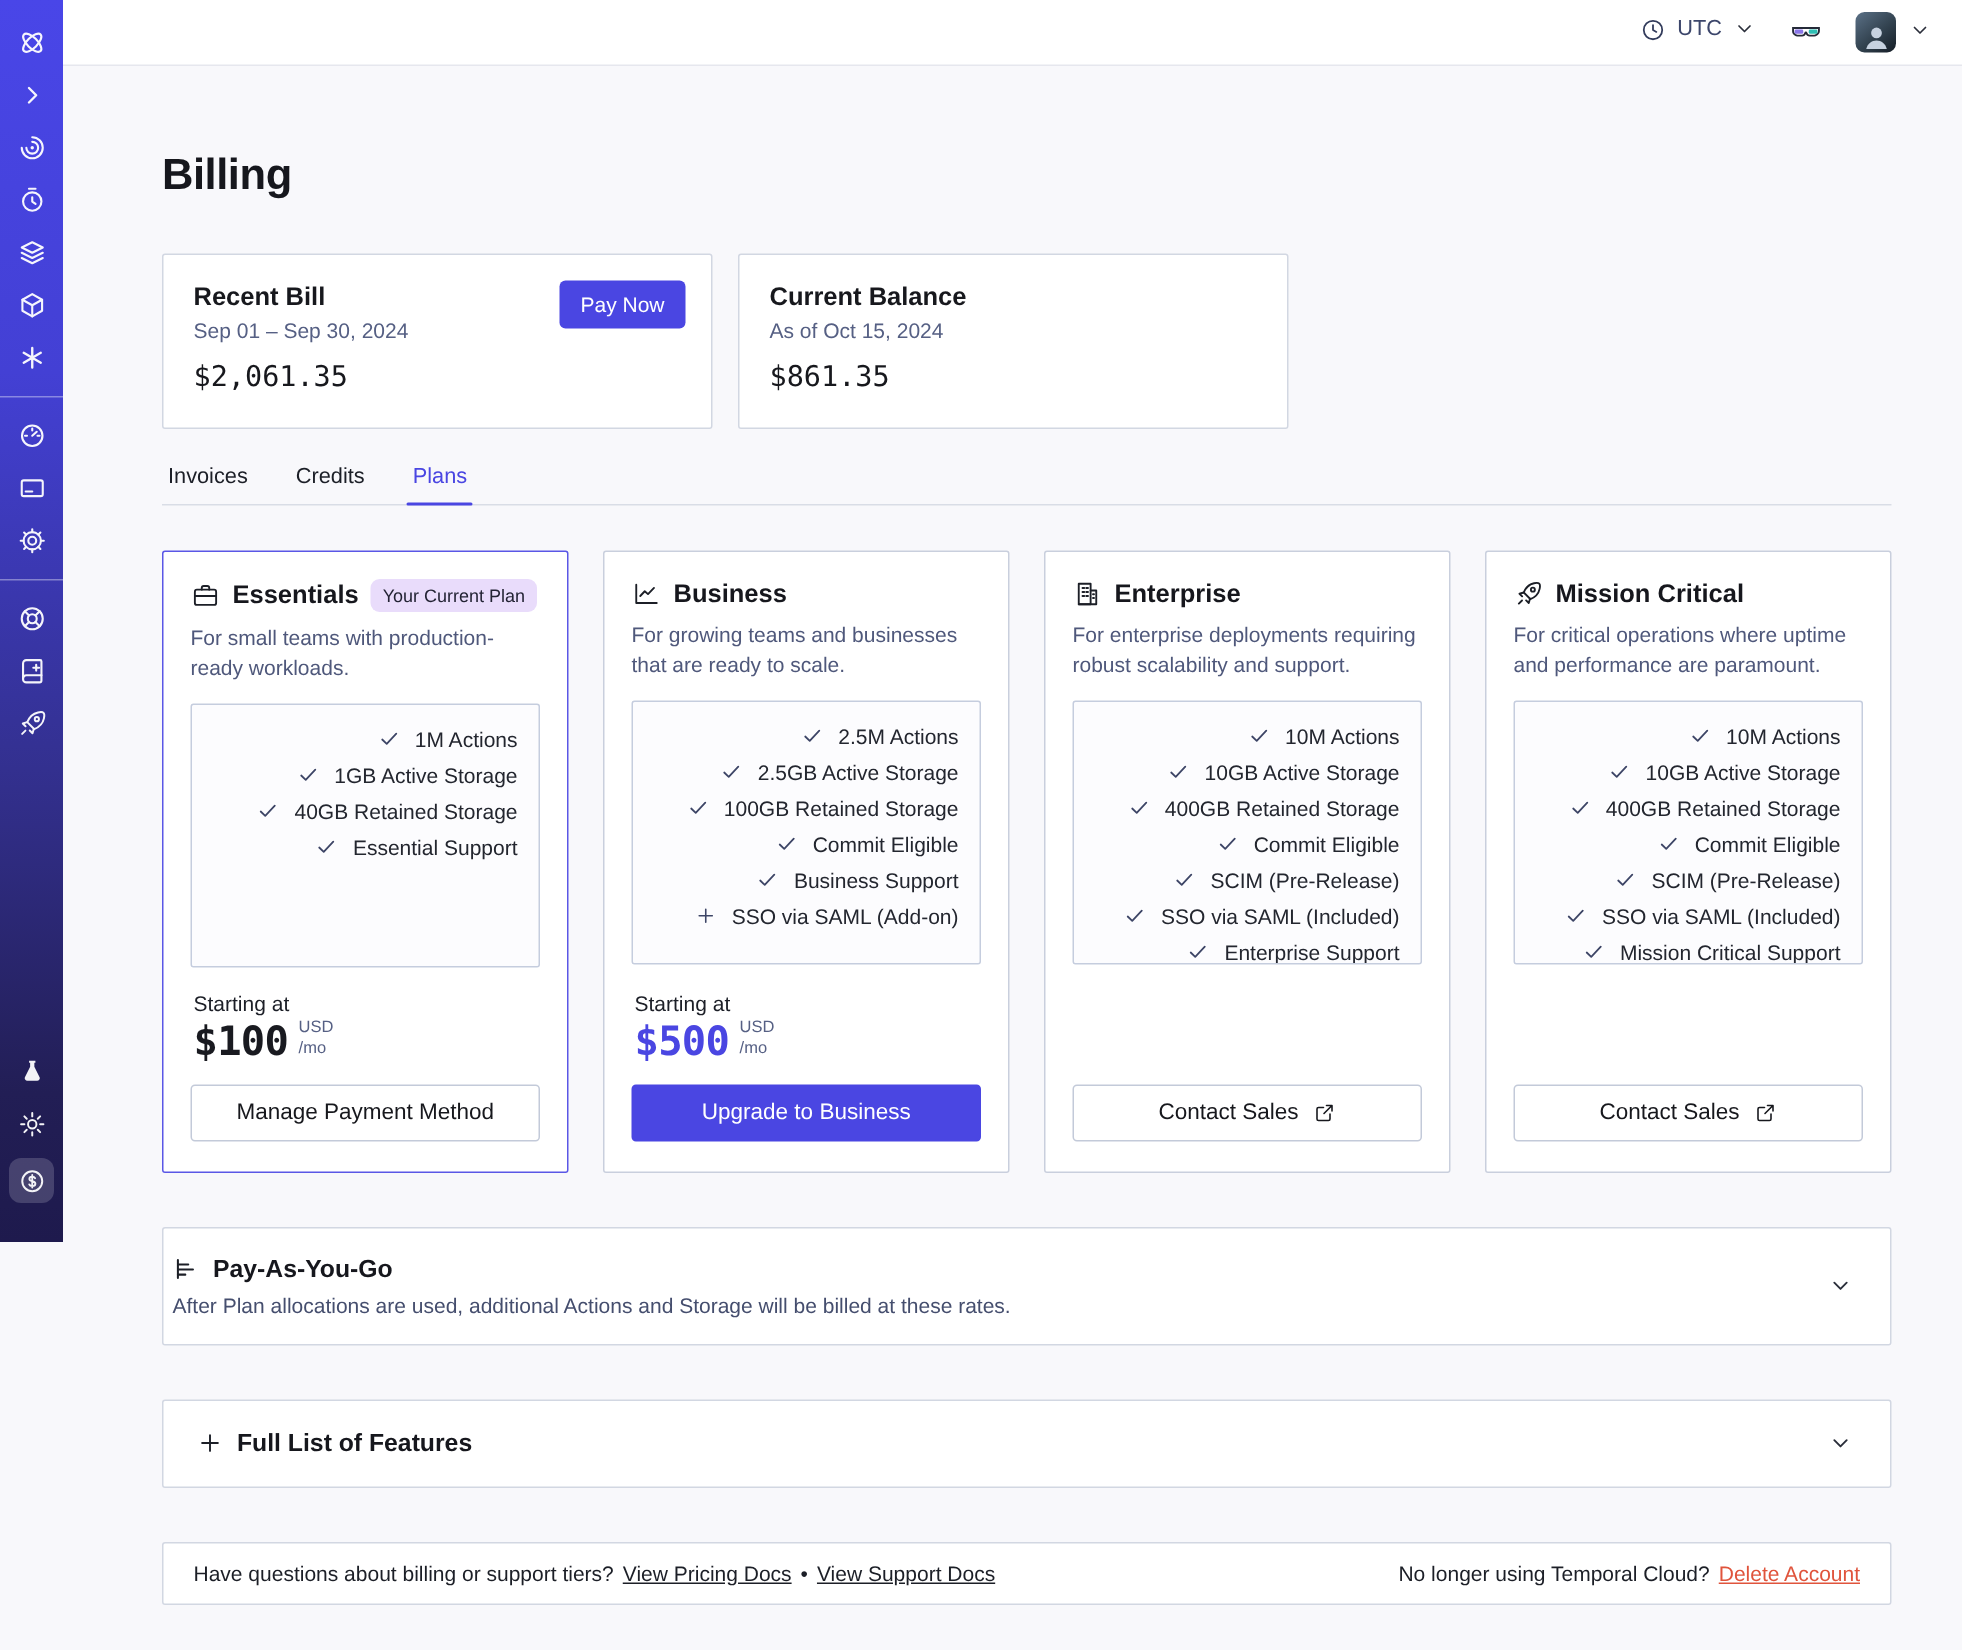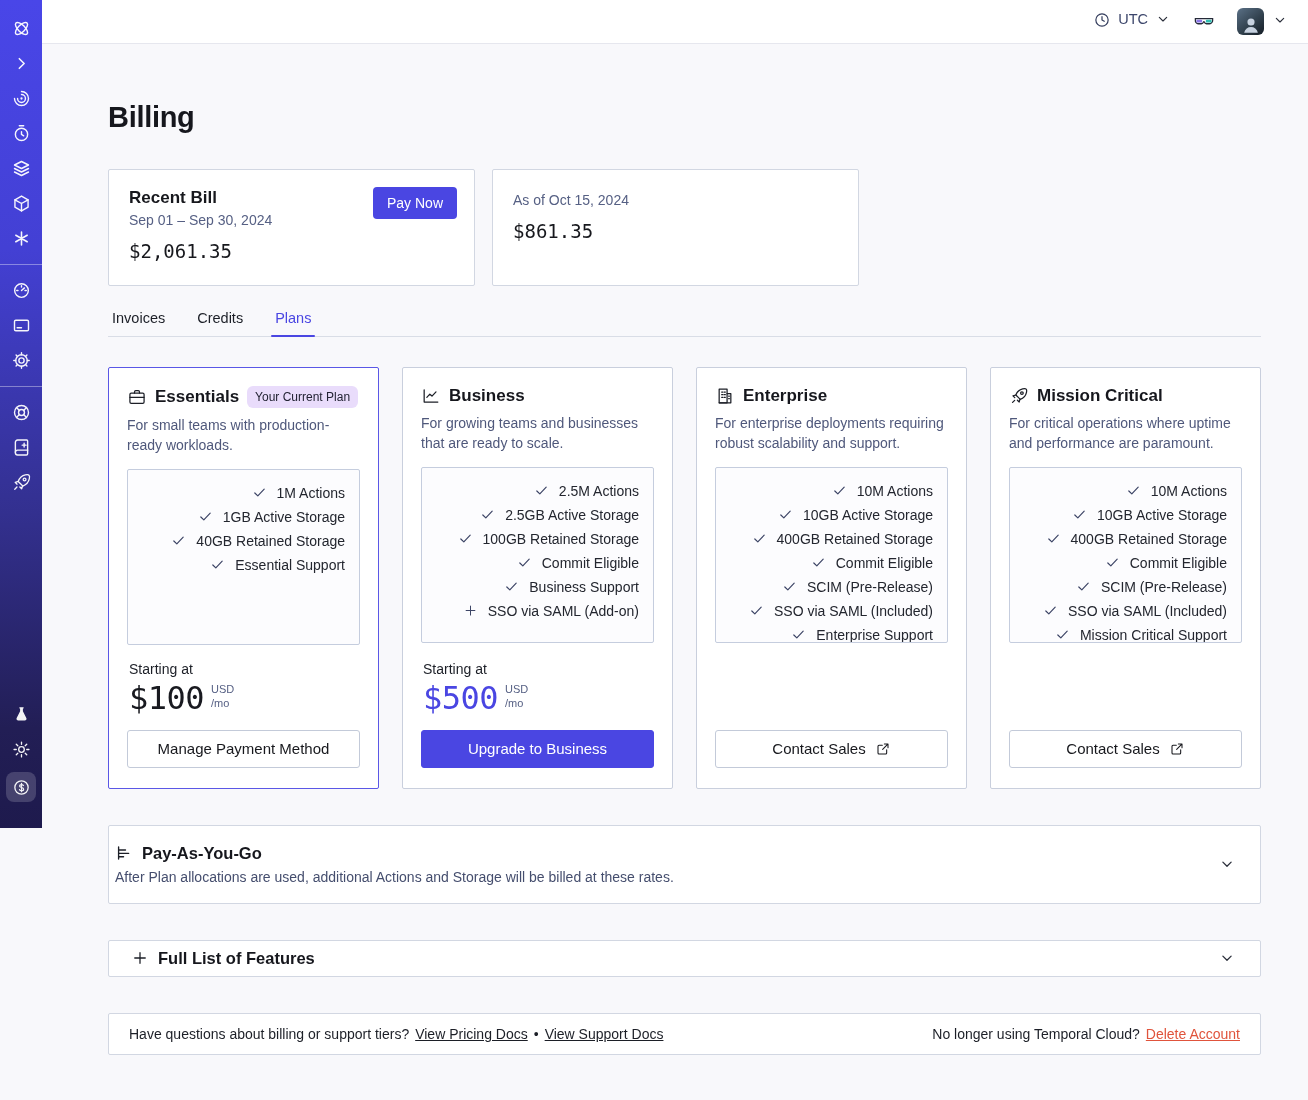--- a/index.html
+++ b/index.html
@@ -69,39 +69,39 @@
   .plan-desc { margin-top:7px; font-size:14px; line-height:1.45; color:#4f587b; }
   .features-box { margin-top:13px; border:1px solid #c5cdde; background:#fcfcfe; border-radius:2px; padding:15px 14px; height:176px; overflow:hidden; }
   .feature { display:flex; align-items:center; gap:10px; margin-bottom:8px;justify-content:flex-end; }
   .feature .mark { width:15px; height:15px; color:#3d4566; flex:0 0 auto; }
   .feature .mark svg { width:15px; height:15px; display:block; }
   .feature .f-label { font-size:14px; color:#23262f; }
   .plan-bottom { margin-top:auto; }
   .price-block { margin:16px 2px 13px; }
   .price-label { font-size:14px; font-weight:500; color:#1c1f27; }
   .price-row { display:flex; align-items:center; margin-top:2px; }
-  .price-amount { font-family:"DejaVu Sans Mono","Liberation Mono",monospace; font-size:32px; font-weight:400; letter-spacing:-.5px; color:#191a20; }
+  .price-amount { font-family:"DejaVu Sans Mono","Liberation Mono",monospace; font-size:27px; font-weight:700; letter-spacing:-.5px; color:#191a20; }
   .price-amount.accent { color:#4a46e2; }
   .price-unit { display:flex; flex-direction:column; margin-left:7px; font-size:11px; line-height:1.25; color:#566084; transform:translateY(-1px); }
   .btn { width:100%; height:38px; display:flex; align-items:center; justify-content:center; gap:9px; font-family:inherit; font-size:15px; font-weight:500; border-radius:3px; cursor:pointer; }
   .btn.outline { background:#fff; border:1px solid #c3cad9; color:#17181d; }
   .btn.primary { background:#4a46e2; border:1px solid #4a46e2; color:#fff; }
   .btn .ext { width:16px; height:16px; }
   .btn .ext svg { width:16px; height:16px; display:block; }
 
   
   .section-card { position:relative; background:#fff; border:1px solid #d2d7e2; border-radius:2px; margin-top:36px; padding:18px 6px; cursor:pointer; }
   .section-title-row { display:flex; align-items:center; gap:9px; }
   .section-icon { width:18px; height:18px; color:#1c1f27; }
   .section-icon svg { width:18px; height:18px; display:block; }
   .section-title { font-size:16.5px; font-weight:700; color:#16171d; }
   .section-sub { margin-top:6px; font-size:14px; color:#454e6e; }
   .section-chevron { position:absolute; right:24px; top:50%; transform:translateY(-50%); width:18px; height:18px; color:#2a2e3a; }
   .section-chevron svg { width:18px; height:18px; display:block; }
-  .section-card.slim { padding:8px 22px; }
+  .section-card.slim { padding:19px 22px; }
 
   
   .footer-card { background:#fff; border:1px solid #d2d7e2; border-radius:2px; margin-top:36px; padding:12px 20px; display:flex; align-items:center; justify-content:space-between; font-size:14px; color:#1c1f27; }
   .footer-left, .footer-right { display:flex; align-items:center; gap:6px; }
   .flink { color:#1c1f27; text-decoration:underline; cursor:pointer; }
   .flink.danger { color:#e0543c; }
   .bullet { color:#1c1f27; }
 </style>
 </head>
 <body>
@@ -243,20 +243,21 @@
     <h1 class="page-title">Billing</h1>
 
     <div class="summary-row">
       <section class="summary-card">
         <div class="summary-title">Recent Bill</div>
         <div class="summary-sub">Sep 01 – Sep 30, 2024</div>
         <div class="summary-amount">$2,061.35</div>
         <button class="pay-now">Pay Now</button>
       </section>
       <section class="summary-card">
+        <div class="summary-title">Current Balance</div>
         <div class="summary-sub">As of Oct 15, 2024</div>
         <div class="summary-amount">$861.35</div>
       </section>
     </div>
 
     <nav class="tabs" id="tabs">
         <button class="tab">Invoices</button>
         <button class="tab">Credits</button>
         <button class="tab active">Plans</button>
       </nav>

